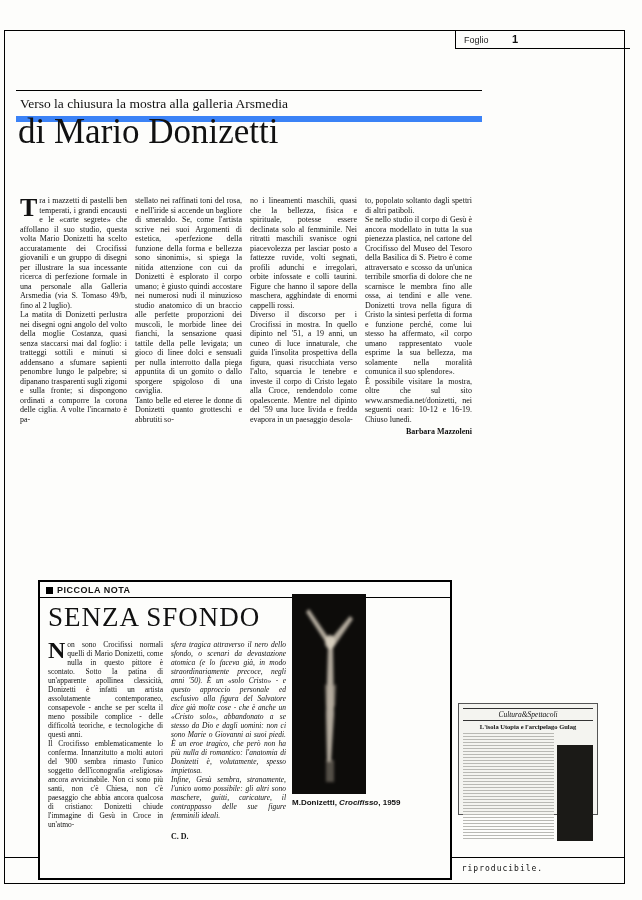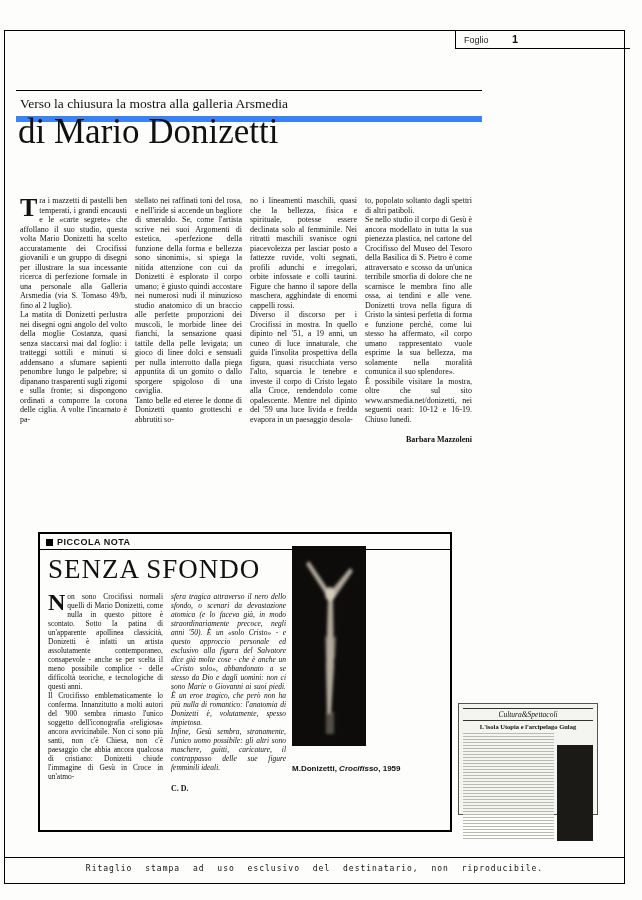--- a/index.html
+++ b/index.html
@@ -26,41 +26,41 @@
                border-top:1px solid #000;border-bottom:6px solid #3b82f6;padding:3px 4px 4px 4px;}
   .kicker{font-size:13.5px;}
   .headline{position:absolute;left:18px;top:113px;width:460px;
             font-size:35px;line-height:38px;font-family:"Liberation Serif",serif;}
   .columns{position:absolute;left:20px;top:196px;width:452px;height:350px;
            display:flex;gap:8px;}
   .col{flex:1 1 0;font-size:8px;line-height:9.5px;text-align:justify;overflow:hidden;}
   .coltext{white-space:pre-line;}
   .dropcap{float:left;font-size:26px;line-height:21px;font-weight:700;
            padding:1px 2px 0 0;font-family:"Liberation Serif",serif;}
-  .byline{text-align:right;font-weight:700;font-size:8px;margin-top:11px;}
+  .byline{text-align:right;font-weight:700;font-size:8px;margin-top:3px;}
 
   
-  .note-box{position:absolute;left:38px;top:532px;width:410px;height:296px;
+  .note-box{position:absolute;left:38px;top:580px;width:410px;height:296px;
             border:2px solid #000;background:#fdfdfb;}
   .note-header{position:absolute;left:0;right:0;top:0;padding:3px 6px 2px 6px;
                border-bottom:1px solid #000;display:flex;align-items:center;gap:4px;}
   .note-bullet{width:7px;height:7px;background:#000;display:inline-block;}
   .note-label{font-family:"Liberation Sans",sans-serif;font-weight:700;font-size:9px;letter-spacing:.5px;}
   .note-title{position:absolute;left:8px;top:20px;font-size:27px;letter-spacing:1px;
               font-family:"Liberation Serif",serif;}
   .note-cols{position:absolute;left:8px;top:58px;width:238px;height:230px;display:flex;gap:8px;}
   .note-col{flex:1 1 0;font-size:7.5px;line-height:9px;text-align:justify;overflow:hidden;}
   .note-col.italic{font-style:italic;}
   .note-dropcap{float:left;font-size:24px;line-height:19px;font-weight:700;padding:1px 2px 0 0;}
   .signature{text-align:left;font-weight:700;font-style:normal;font-size:8px;margin-top:12px;}
 
   
   .photo{position:absolute;left:252px;top:12px;width:74px;height:200px;background:#0d0c0a;}
   .caption{position:absolute;left:252px;top:216px;width:152px;
-           font-family:"Liberation Sans",sans-serif;font-weight:700;font-size:8px;margin-top:14px;}
+           font-family:"Liberation Sans",sans-serif;font-weight:700;font-size:8px;}
   .caption .it{font-style:italic;}
 
   
   .thumb{position:absolute;left:458px;top:703px;width:140px;height:112px;
          border:1px solid #555;background:#f4f4f0;padding:4px;box-sizing:border-box;}
   .thumb-header{font-style:italic;font-size:7.5px;text-align:center;
                 border-top:1px solid #333;border-bottom:1px solid #333;padding:1px 0;}
   .thumb-headline{font-size:6.5px;font-weight:700;text-align:center;margin-top:2px;}
   .thumb-body{display:flex;gap:3px;margin-top:3px;height:108px;}
   .fake-text{flex:1;background:repeating-linear-gradient(#b9b9b4 0 1px,transparent 1px 3px);}

